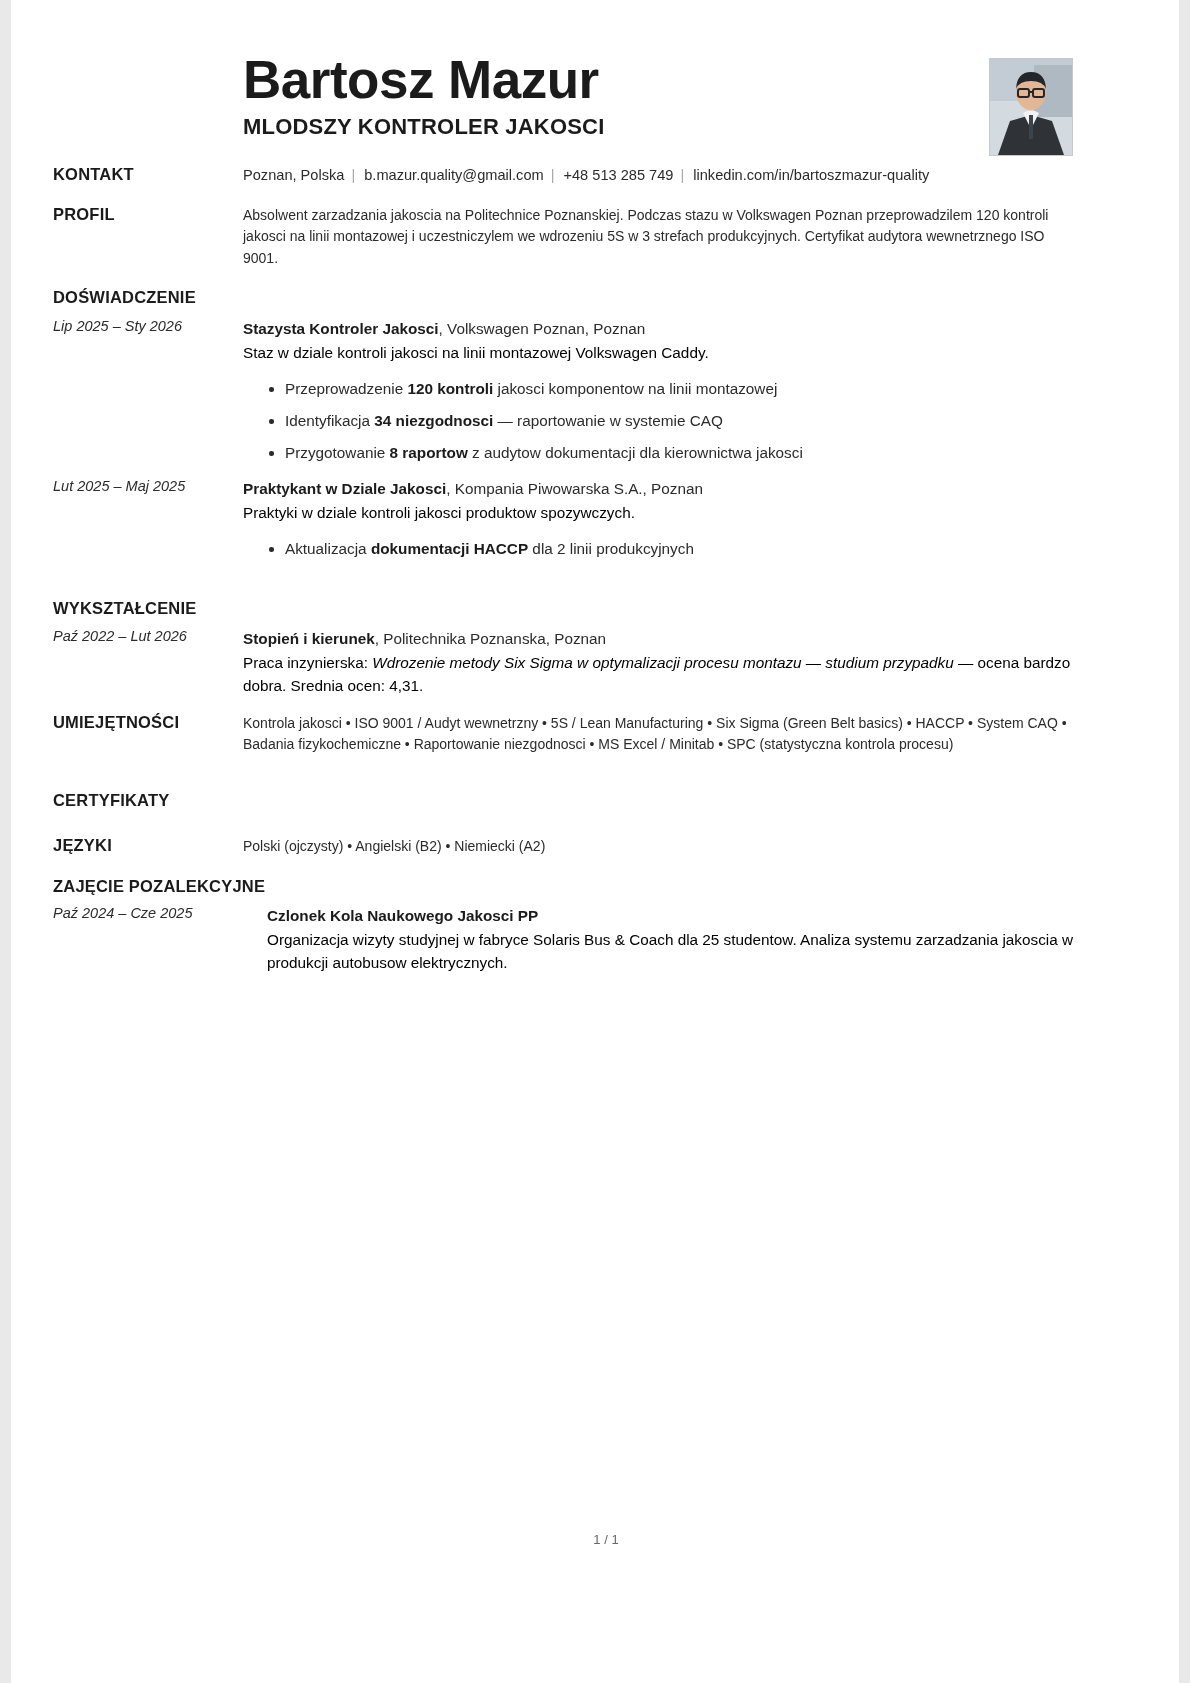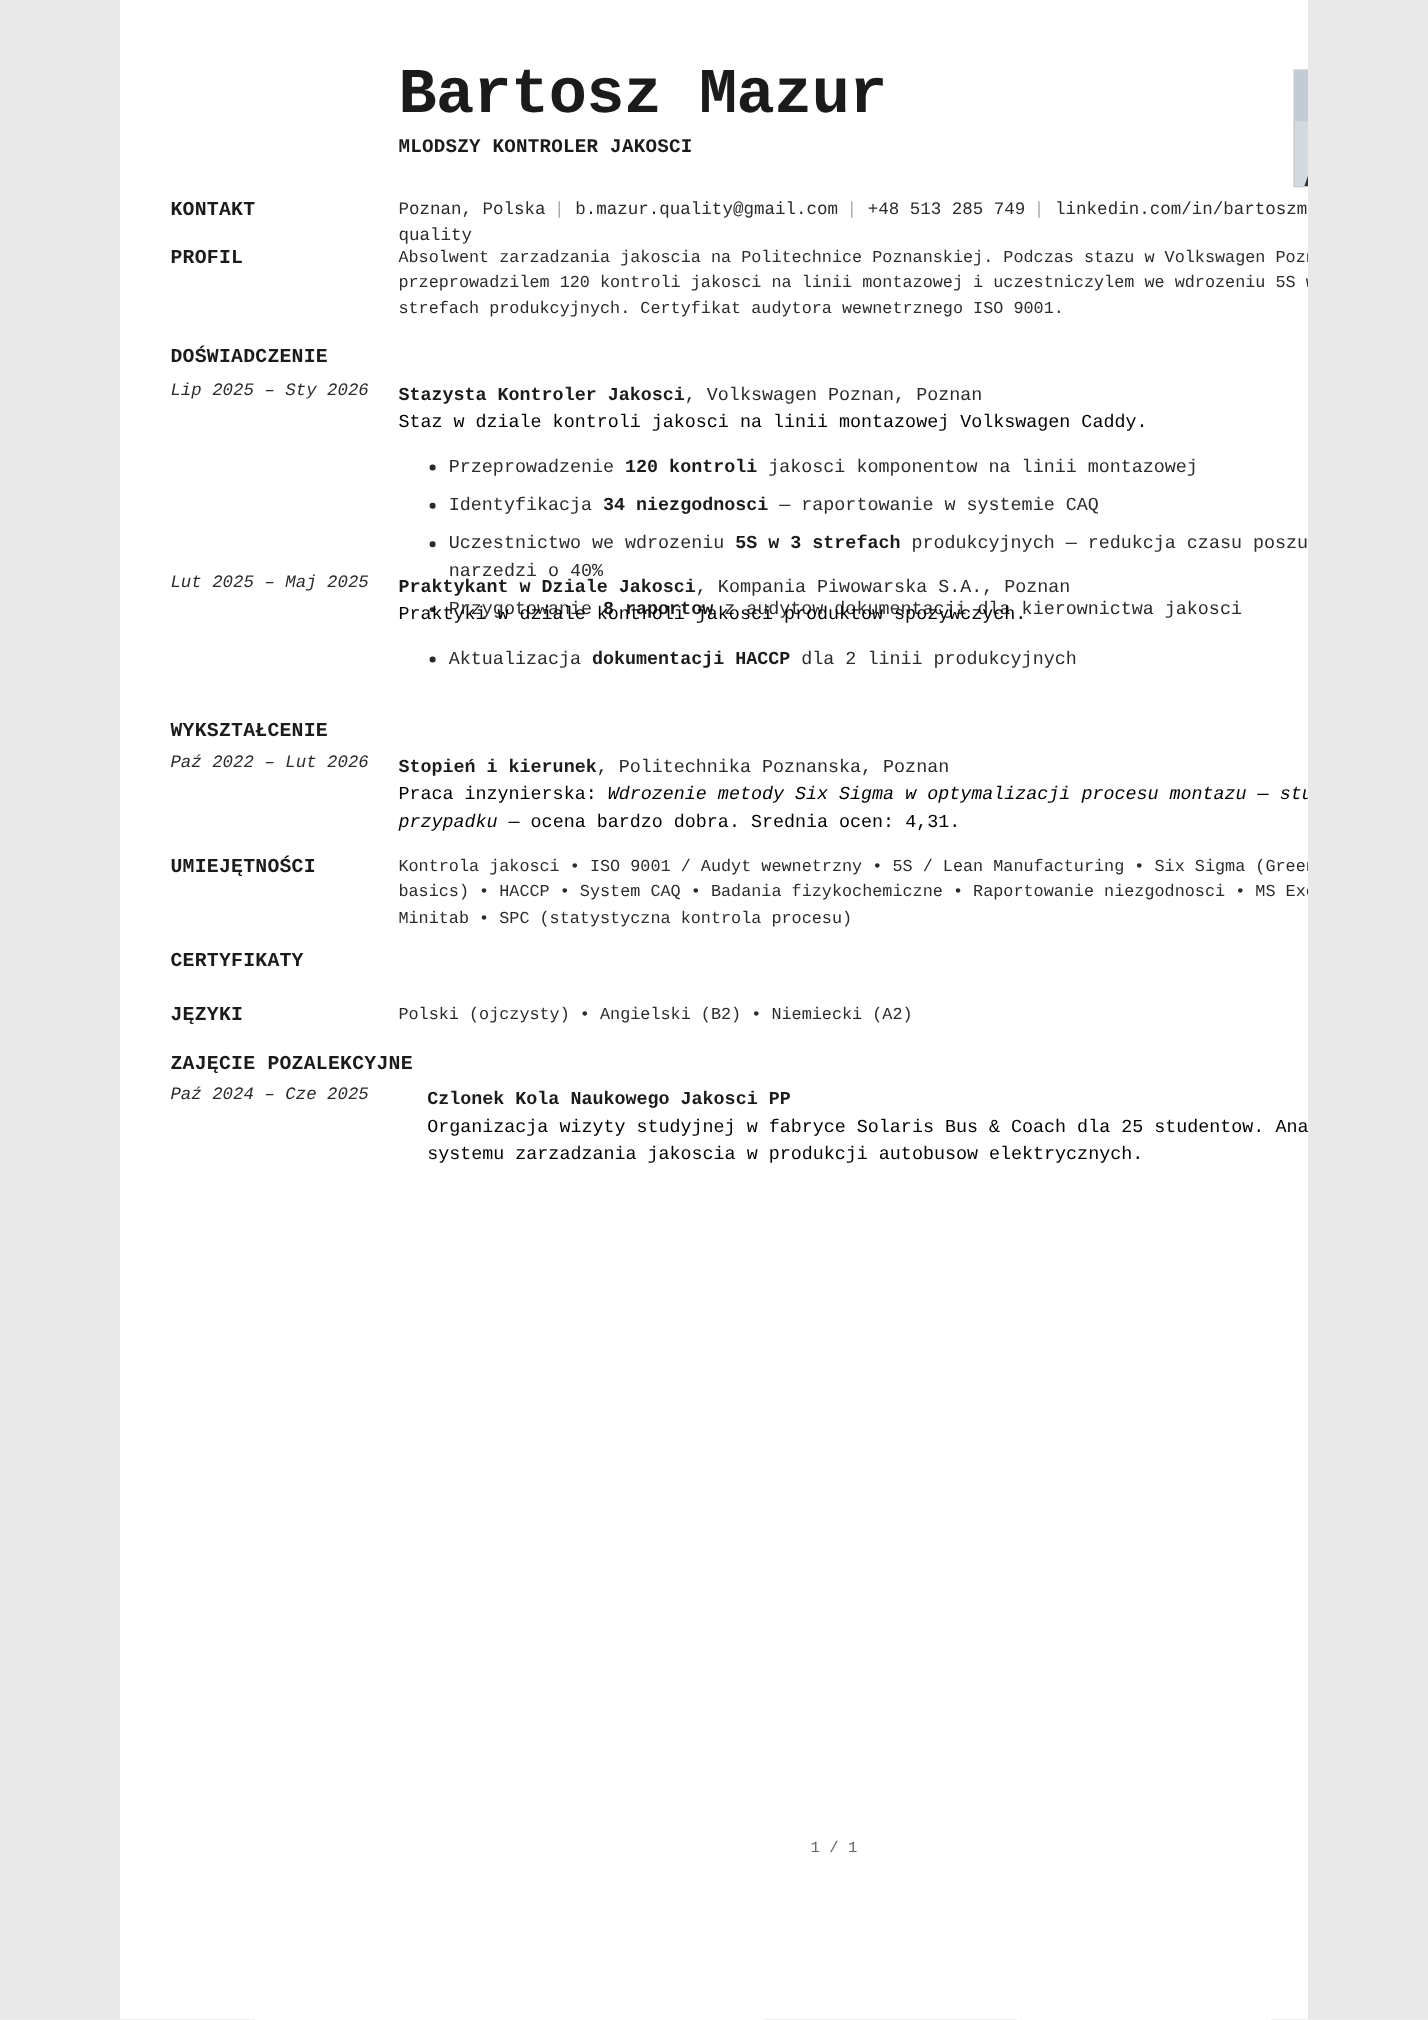--- a/index.html
+++ b/index.html
@@ -2,25 +2,25 @@
 <html><head>
 <meta charset="utf-8">
 <style>
   html, body {
     margin: 0;
     padding: 0;
     background: #e9e9e9;
   }
   .page {
     position: relative;
-    width: 990px;
+    width: 1168px;
     height: 1683px;
     background: #ffffff;
     margin: 0 auto;
-    font-family: Liberation Mono, monospace;
+    font-family: Liberation Sans, sans-serif;
     color: #2b2b2b;
     box-sizing: border-box;
     overflow: hidden;
   }
 
   
   .header {
     position: absolute;
     left: 232px;
     top: 52px;
@@ -28,21 +28,21 @@
   }
   .name {
     font-size: 53px;
     font-weight: bold;
     letter-spacing: -0.5px;
     line-height: 1.05;
     color: #1b1b1b;
     margin: 0;
   }
   .job-title {
-    font-size: 16px;
+    font-size: 22px;
     font-weight: bold;
     letter-spacing: 0.2px;
     color: #1b1b1b;
     margin: 6px 0 0 0;
     text-transform: uppercase;
   }
   .photo {
     position: absolute;
     left: 978px;
     top: 58px;
@@ -222,21 +222,20 @@
       <div class="date-label">Lip 2025 – Sty 2026</div>
     </div>
     <div class="content-col">
       <div class="entry-title">
         <b>Stazysta Kontroler Jakosci</b><span>, Volkswagen Poznan, Poznan</span>
       </div>
       <div class="entry-sub">Staz w dziale kontroli jakosci na linii montazowej Volkswagen Caddy.</div>
       <ul class="bullets">
         <li><span>Przeprowadzenie </span><b>120 kontroli</b><span> jakosci komponentow na linii montazowej</span></li>
         <li><span>Identyfikacja </span><b>34 niezgodnosci</b><span> — raportowanie w systemie CAQ</span></li>
-        <li><span>Uczestnictwo we wdrozeniu </span><b>5S w 3 strefach</b><span> produkcyjnych — redukcja czasu poszukiwania narzedzi o 40%</span></li>
         <li><span>Przygotowanie </span><b>8 raportow</b><span> z audytow dokumentacji dla kierownictwa jakosci</span></li>
       </ul>
     </div>
   </div>
 
   <div class="row" id="row-exp-2">
     <div class="label-col">
       <div class="date-label">Lut 2025 – Maj 2025</div>
     </div>
     <div class="content-col">

